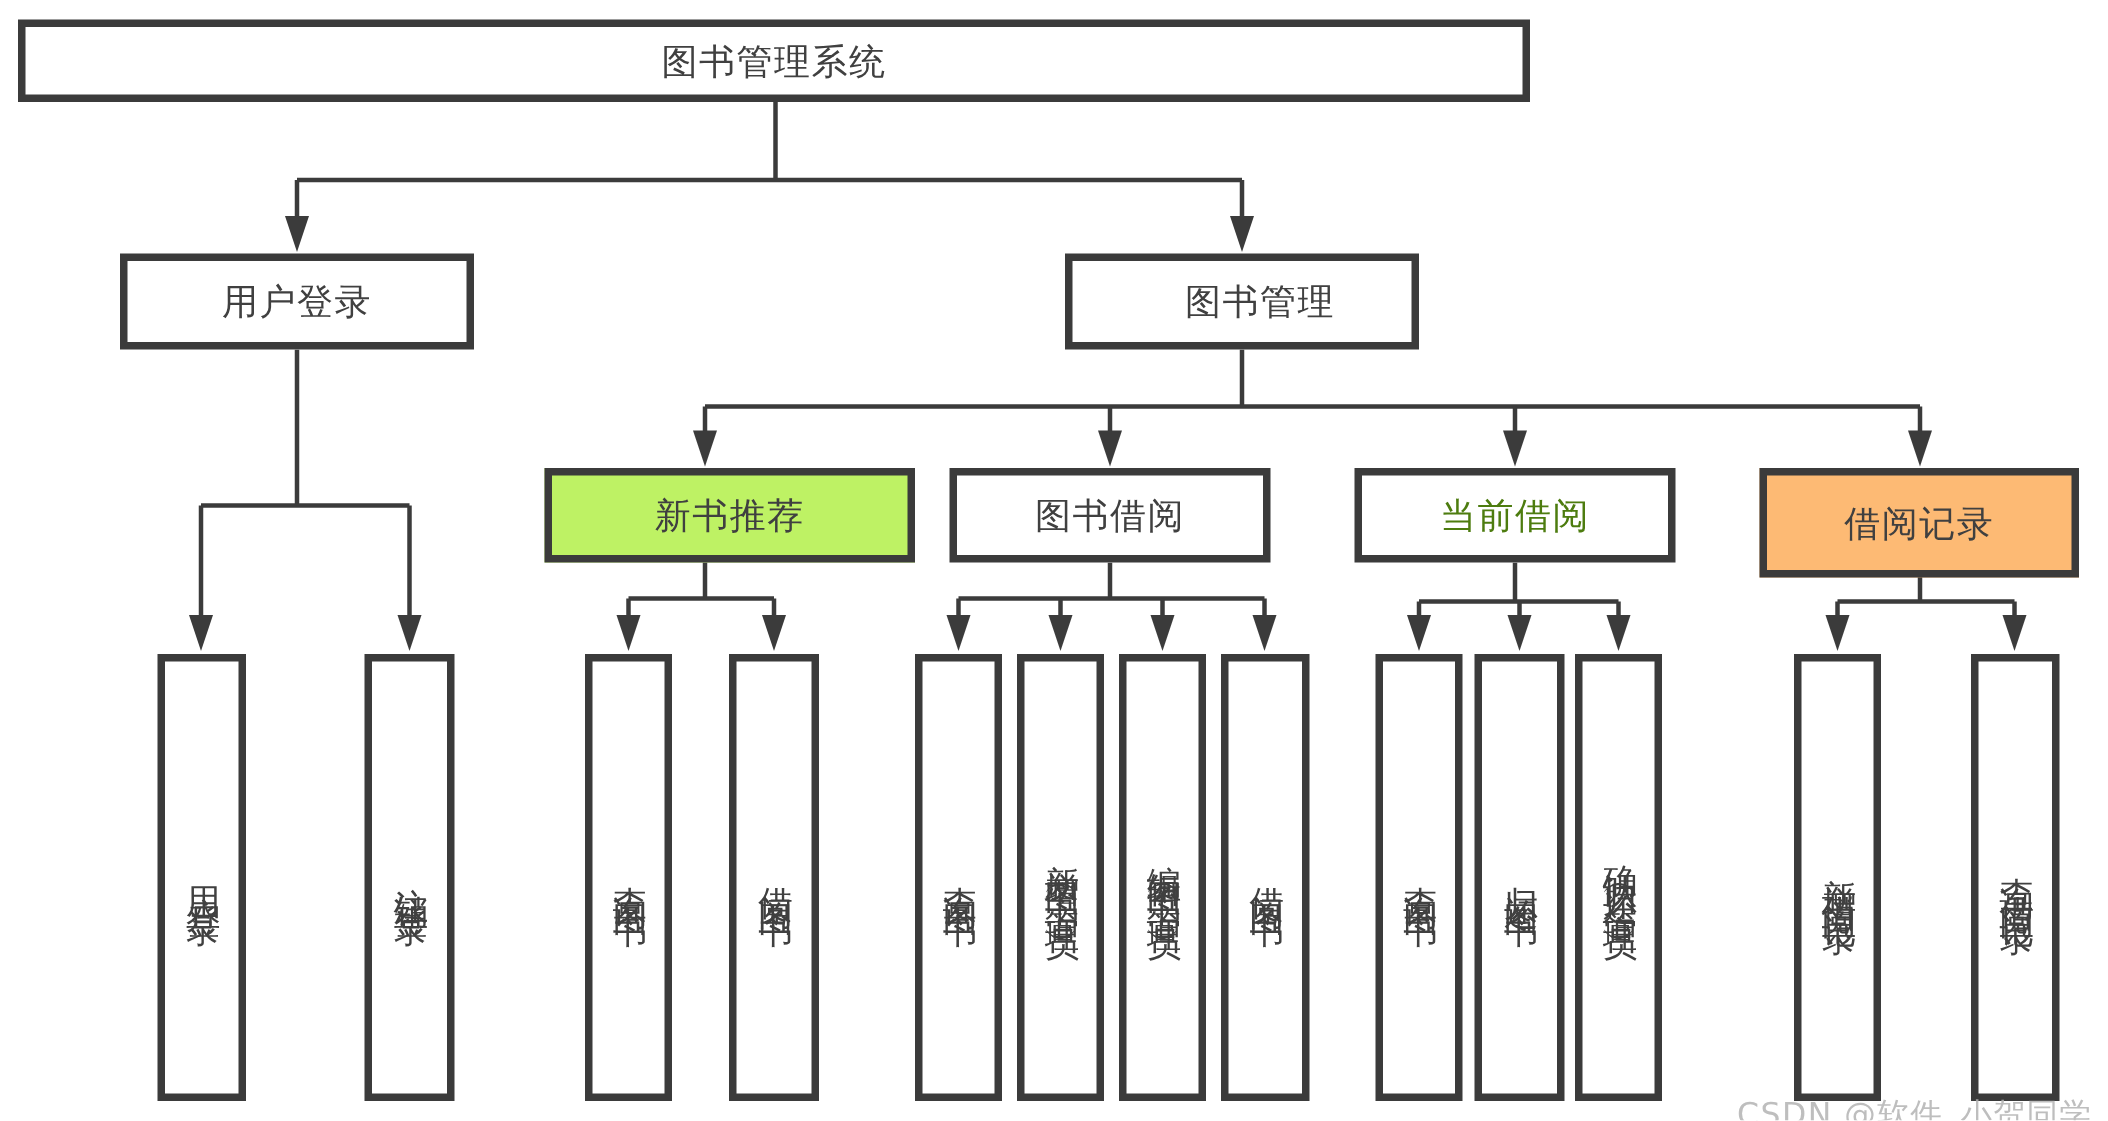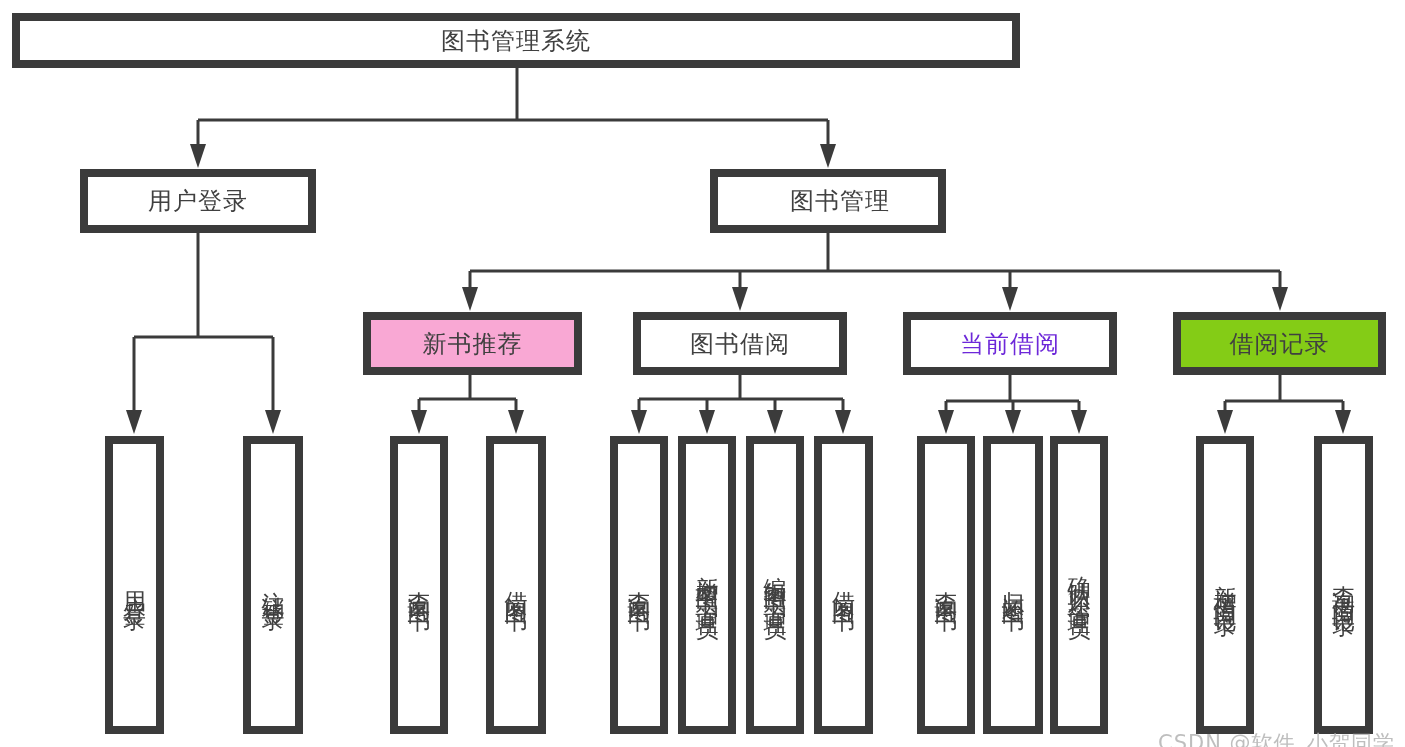--- a/index.html
+++ b/index.html
@@ -15,21 +15,21 @@
   #connector-layer {
     position: absolute;
     left: 0;
     top: 0;
     z-index: 1;
   }
   .node {
     position: absolute;
     box-sizing: border-box;
     background: #ffffff;
-    border: 8px solid #7f1d1d;
+    border: 5px solid #7f1d1d;
     display: flex;
     align-items: center;
     justify-content: center;
     z-index: 2;
   }
   .node .label {
     color: #404040;
     font-size: 24px;
     line-height: 1;
     white-space: nowrap;
@@ -111,30 +111,30 @@
   <div id="watermark" style="left: 1158px; top: 712px; font-size: 21px; color: rgb(179, 179, 179); margin-top: 17px;">CSDN @软件_小贺同学</div>
 <div class="node h" style="left: 12px; top: 13px; width: 1008px; height: 55px; border-color: rgb(59, 59, 59); background: rgb(255, 255, 255);">
       <span class="label" style="color: rgb(64, 64, 64);">图书管理系统</span>
     </div>
     <div class="node h" style="left: 80px; top: 169px; width: 236px; height: 64px; border-color: rgb(59, 59, 59); background: rgb(255, 255, 255);">
       <span class="label" style="color: rgb(64, 64, 64);">用户登录</span>
     </div>
     <div class="node h" style="left: 710px; top: 169px; width: 236px; height: 64px; border-color: rgb(59, 59, 59); background: rgb(255, 255, 255);">
       <span class="label" style="color: rgb(64, 64, 64); margin-left: 24px;">图书管理</span>
     </div>
-    <div class="node h" style="left: 363px; top: 312px; width: 219px; height: 63px; border-color: rgb(59, 59, 59); background: #f9a8d4;">
+    <div class="node h" style="left: 363px; top: 312px; width: 247px; height: 63px; border-color: rgb(59, 59, 59); background: #bef264;">
       <span class="label" style="color: rgb(64, 64, 64);">新书推荐</span>
     </div>
     <div class="node h" style="left: 633px; top: 312px; width: 214px; height: 63px; border-color: rgb(59, 59, 59); background: rgb(255, 255, 255);">
       <span class="label" style="color: rgb(64, 64, 64);">图书借阅</span>
     </div>
     <div class="node h" style="left: 903px; top: 312px; width: 214px; height: 63px; border-color: rgb(59, 59, 59); background: rgb(255, 255, 255);">
-      <span class="label" style="color: #6d28d9;">当前借阅</span>
+      <span class="label" style="color: #4d7c0f;">当前借阅</span>
     </div>
-    <div class="node h" style="left: 1173px; top: 312px; width: 213px; height: 63px; border-color: rgb(59, 59, 59); background: #84cc16;">
+    <div class="node h" style="left: 1173px; top: 312px; width: 213px; height: 73px; border-color: rgb(59, 59, 59); background: #fdba74;">
       <span class="label" style="color: rgb(64, 64, 64);">借阅记录</span>
     </div>
     <div class="node v" style="left: 105px; top: 436px; width: 59px; height: 298px; border-color: rgb(59, 59, 59); background: rgb(255, 255, 255);">
       <span class="label" style="color: rgb(64, 64, 64);">用户登录</span>
     </div>
     <div class="node v" style="left: 243px; top: 436px; width: 60px; height: 298px; border-color: rgb(59, 59, 59); background: rgb(255, 255, 255);">
       <span class="label" style="color: rgb(64, 64, 64);">注销登录</span>
     </div>
     <div class="node v" style="left: 390px; top: 436px; width: 58px; height: 298px; border-color: rgb(59, 59, 59); background: rgb(255, 255, 255);">
       <span class="label" style="color: rgb(64, 64, 64);">查询图书</span>

